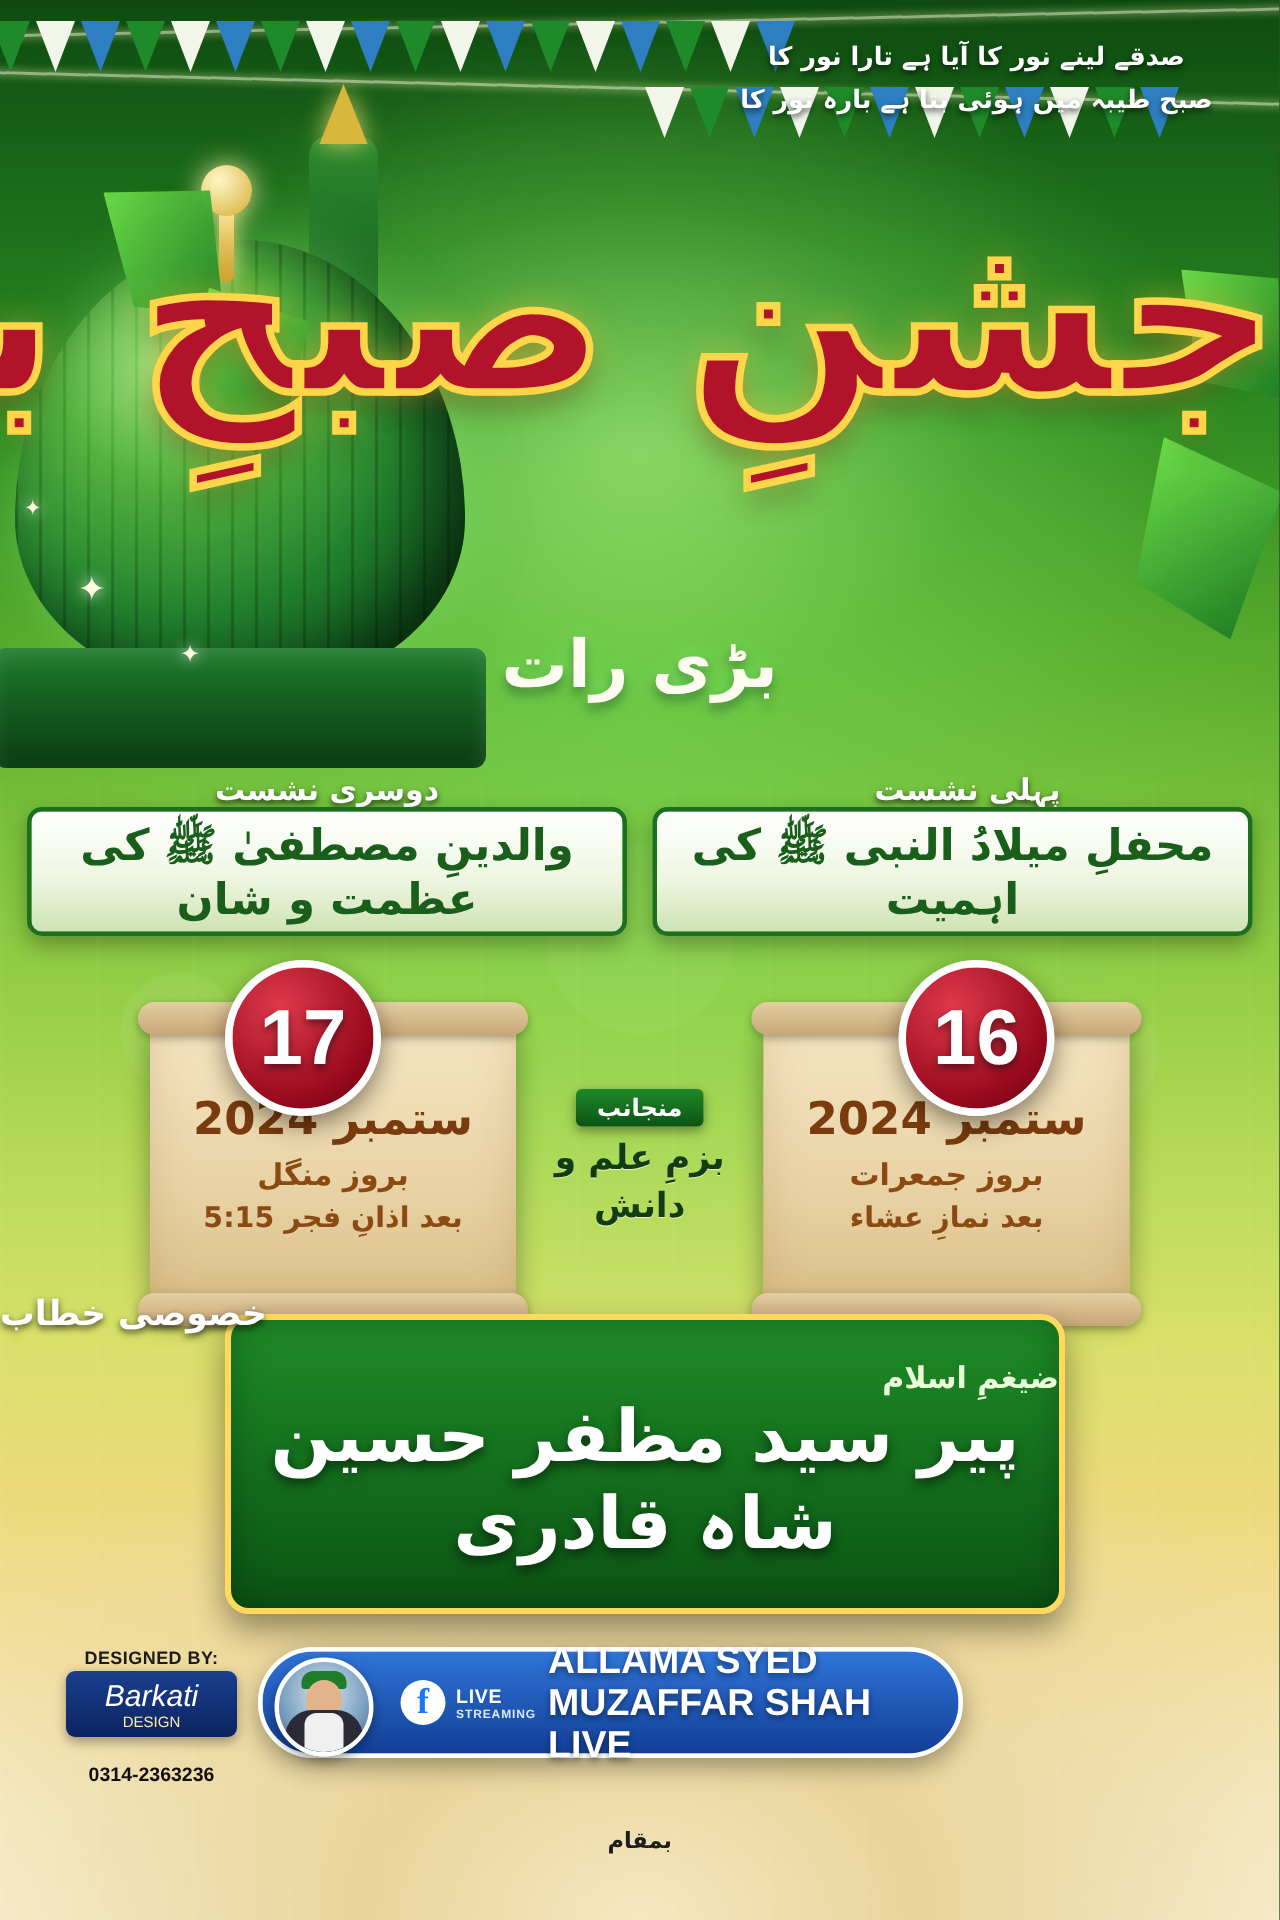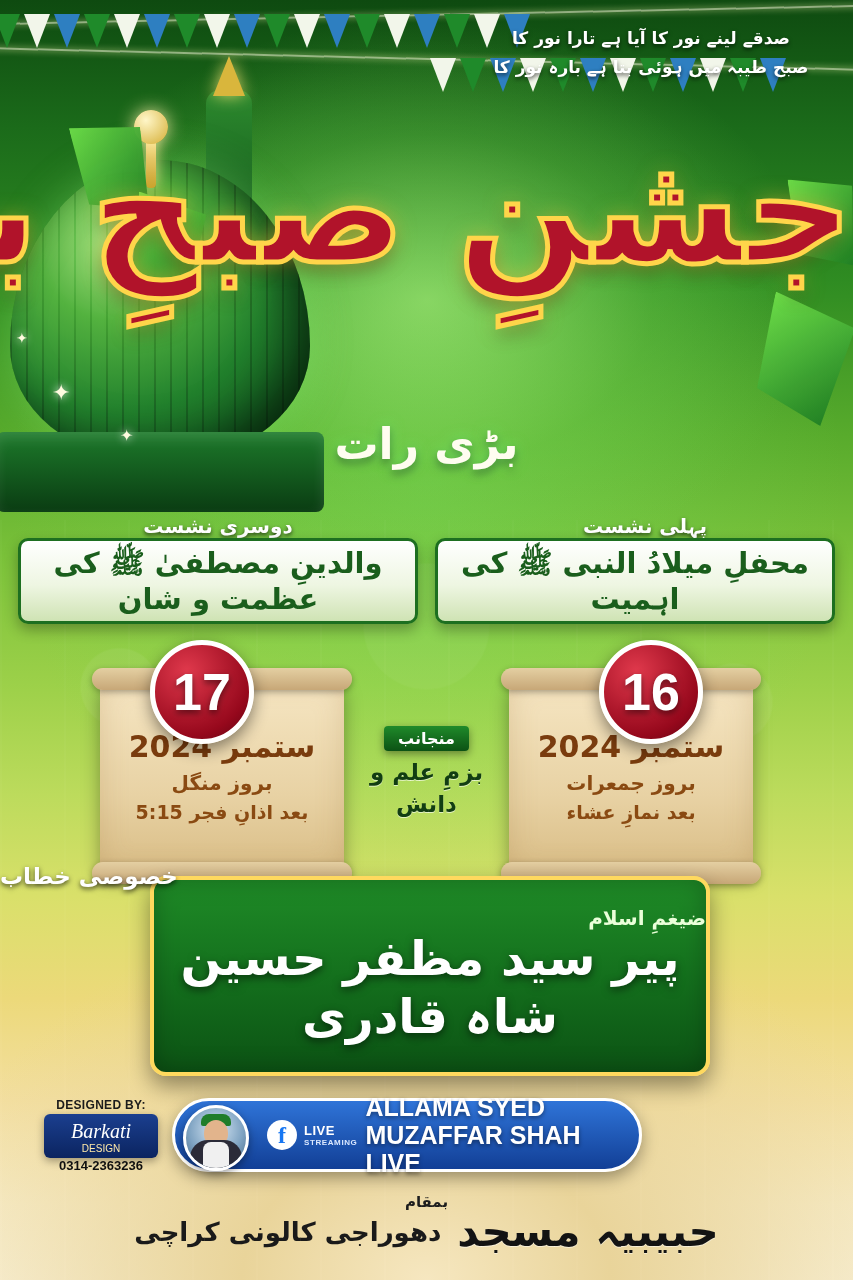--- a/index.html
+++ b/index.html
@@ -252,23 +252,23 @@
   
   .designer {
     position: absolute; left: 44px; top: 1098px; width: 114px; text-align: center;
   }
   .designer-label { font-size: 12px; font-weight: bold; color: #1b1b1b; letter-spacing: .3px; }
   .designer-card {
     margin-top: 2px; background: linear-gradient(180deg,#1b3f8f,#0b2460);
     border-radius: 6px; padding: 6px 4px 4px;
     box-shadow: 0 3px 8px rgba(0,0,0,0.35);
   }
-  .designer-name { color: #fff; font-family: Liberation Serif, serif; font-style: italic; font-size: 20px; }
+  .designer-name { color: #fff; font-family: Liberation Sans, sans-serif; font-style: italic; font-size: 20px; }
   .designer-sub { color: #ffe9a8; font-size: 10px; }
-  .designer-phone { font-size: 13px; font-weight: bold; color: #101010; margin-top: 0; }
+  .designer-phone { font-size: 13px; font-weight: bold; color: #101010; margin-top: 17px; }
 
   
   .livebar {
     position: absolute; left: 172px; top: 1098px; width: 470px; height: 74px;
     background: linear-gradient(180deg,#2f74d8,#123f96);
     border: 3px solid #ffffff;
     border-radius: 38px;
     box-shadow: 0 6px 16px rgba(0,0,0,0.35);
     display: flex; align-items: center;
   }
@@ -460,19 +460,15 @@
       </div>
     </div>
     <div class="live-name">
       <div>ALLAMA SYED</div>
       <div>MUZAFFAR SHAH LIVE</div>
     </div>
   </div>
 
   <div class="footer">
     <div class="footer-tag urdu">بمقام</div>
-    <div class="footer-line">
-      <div class="footer-addr urdu">دھوراجی کالونی کراچی</div>
-      <div class="footer-name urdu">حبیبیہ مسجد</div>
-    </div>
   </div>
 
 </div>
 
 </body></html>

